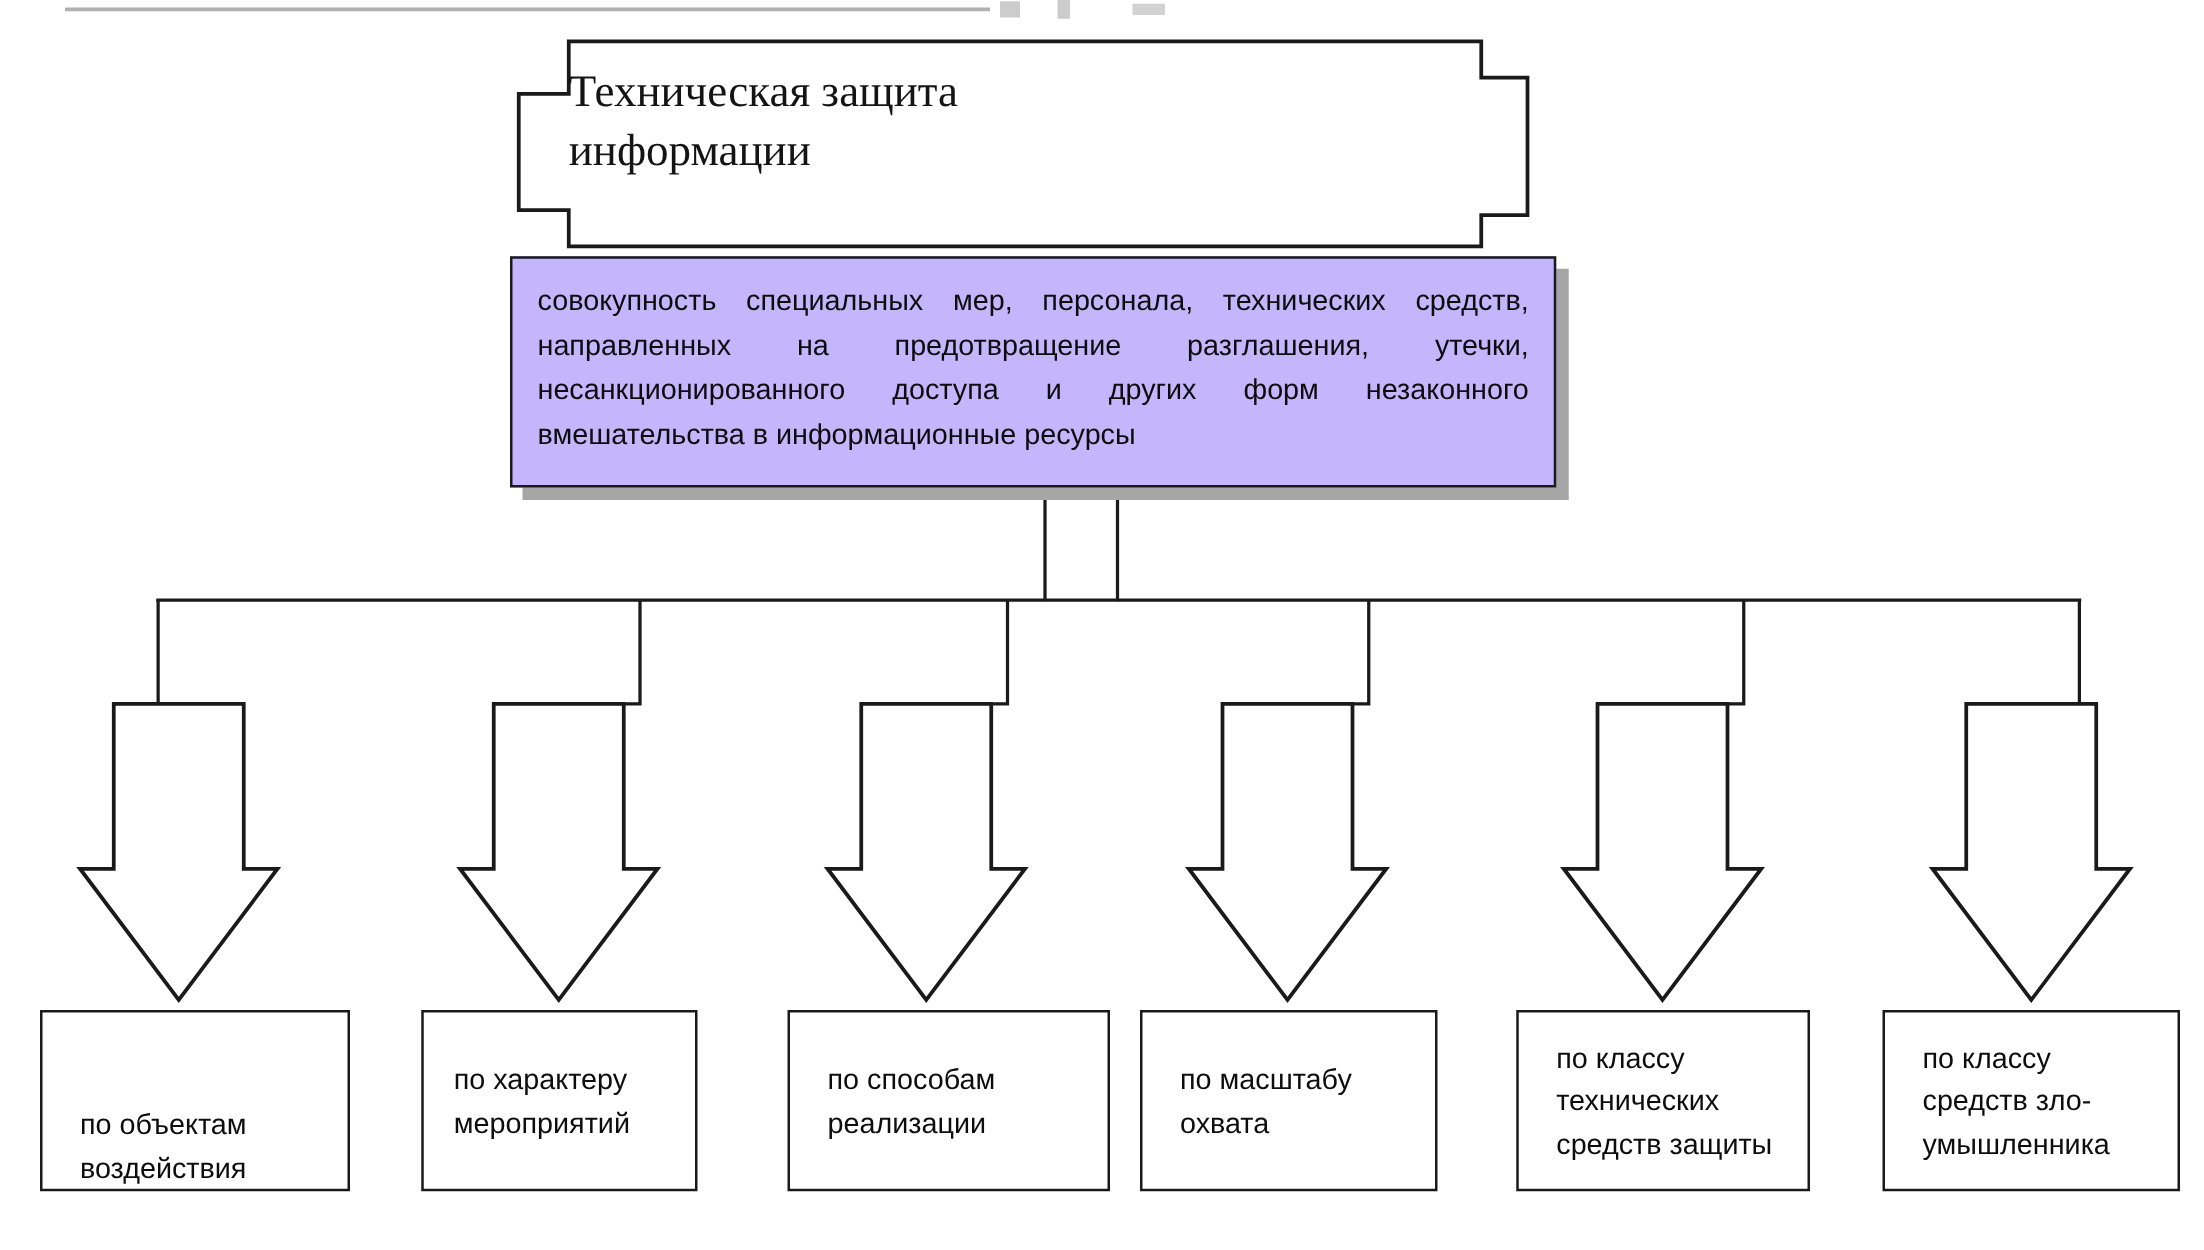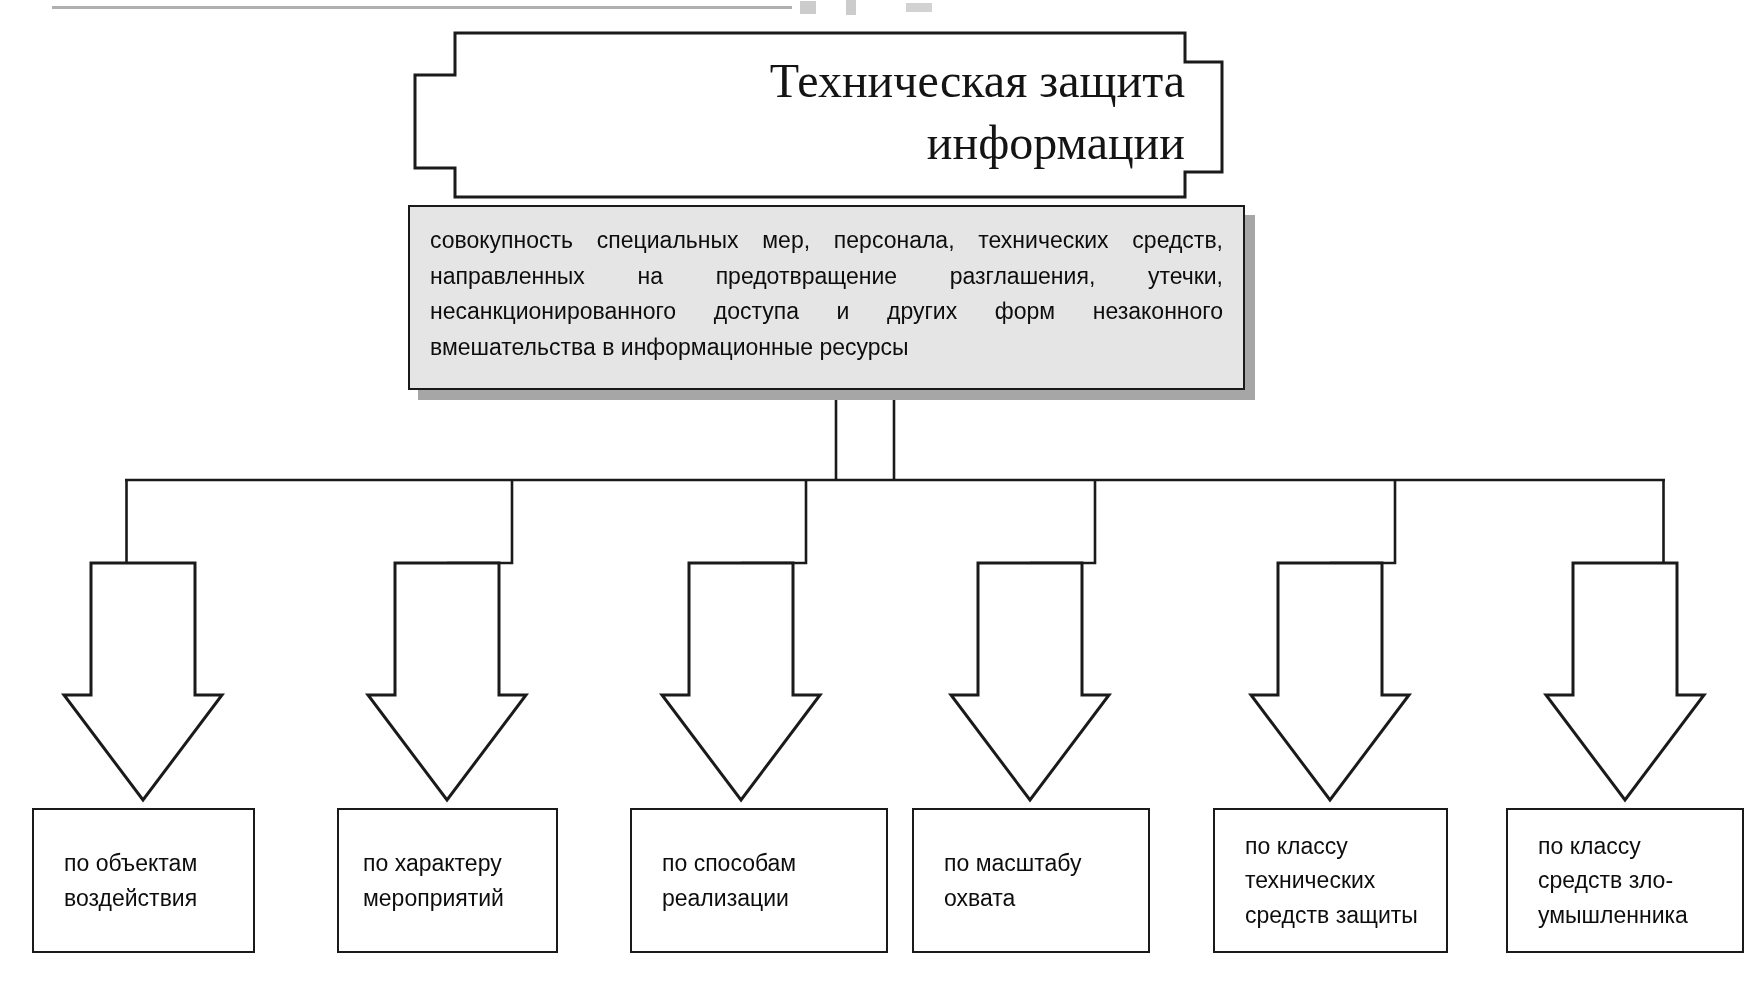--- a/index.html
+++ b/index.html
@@ -31,35 +31,35 @@
   .connector {
     fill: none;
     stroke: #1a1a1a;
     stroke-width: 2.6;
   }
   .title-text {
     position: absolute;
     left: 455px;
     top: 50px;
     width: 730px;
-    text-align: right;
+    text-align: left;
     font-family: "Liberation Serif", serif;
-    font-size: 48px;
+    font-size: 36px;
     line-height: 1.3;
     color: #141414;
     white-space: pre-line;
   }
   .definition-box {
     position: absolute;
     left: 408px;
     top: 205px;
     width: 837px;
     height: 185px;
     box-sizing: border-box;
-    background: #e5e5e5;
+    background: #c4b5fd;
     border: 2px solid #1a1a1a;
     box-shadow: 10px 10px 0 #a6a6a6;
     padding: 16px 20px 0 20px;
     font-size: 23px;
     line-height: 1.55;
     text-align: justify;
     color: #0d0d0d;
   }
   .cat-box {
     position: absolute;
@@ -72,21 +72,21 @@
     align-items: center;
     padding-left: 30px;
     padding-right: 8px;
     font-size: 23px;
     line-height: 1.5;
     color: #0d0d0d;
   }
   .cat-label {
     white-space: pre-line;
   }
-  .cat-1 { left: 32px;   width: 223px; }
+  .cat-1 { left: 32px;   width: 248px; align-items: flex-end; }
   .cat-2 { left: 337px;  width: 221px; padding-left: 24px; }
   .cat-3 { left: 630px;  width: 258px; }
   .cat-4 { left: 912px;  width: 238px; }
   .cat-5 { left: 1213px; width: 235px; }
   .cat-6 { left: 1506px; width: 238px; }
   .artifact {
     position: absolute;
     background: #8f8f8f;
   }
 </style>

